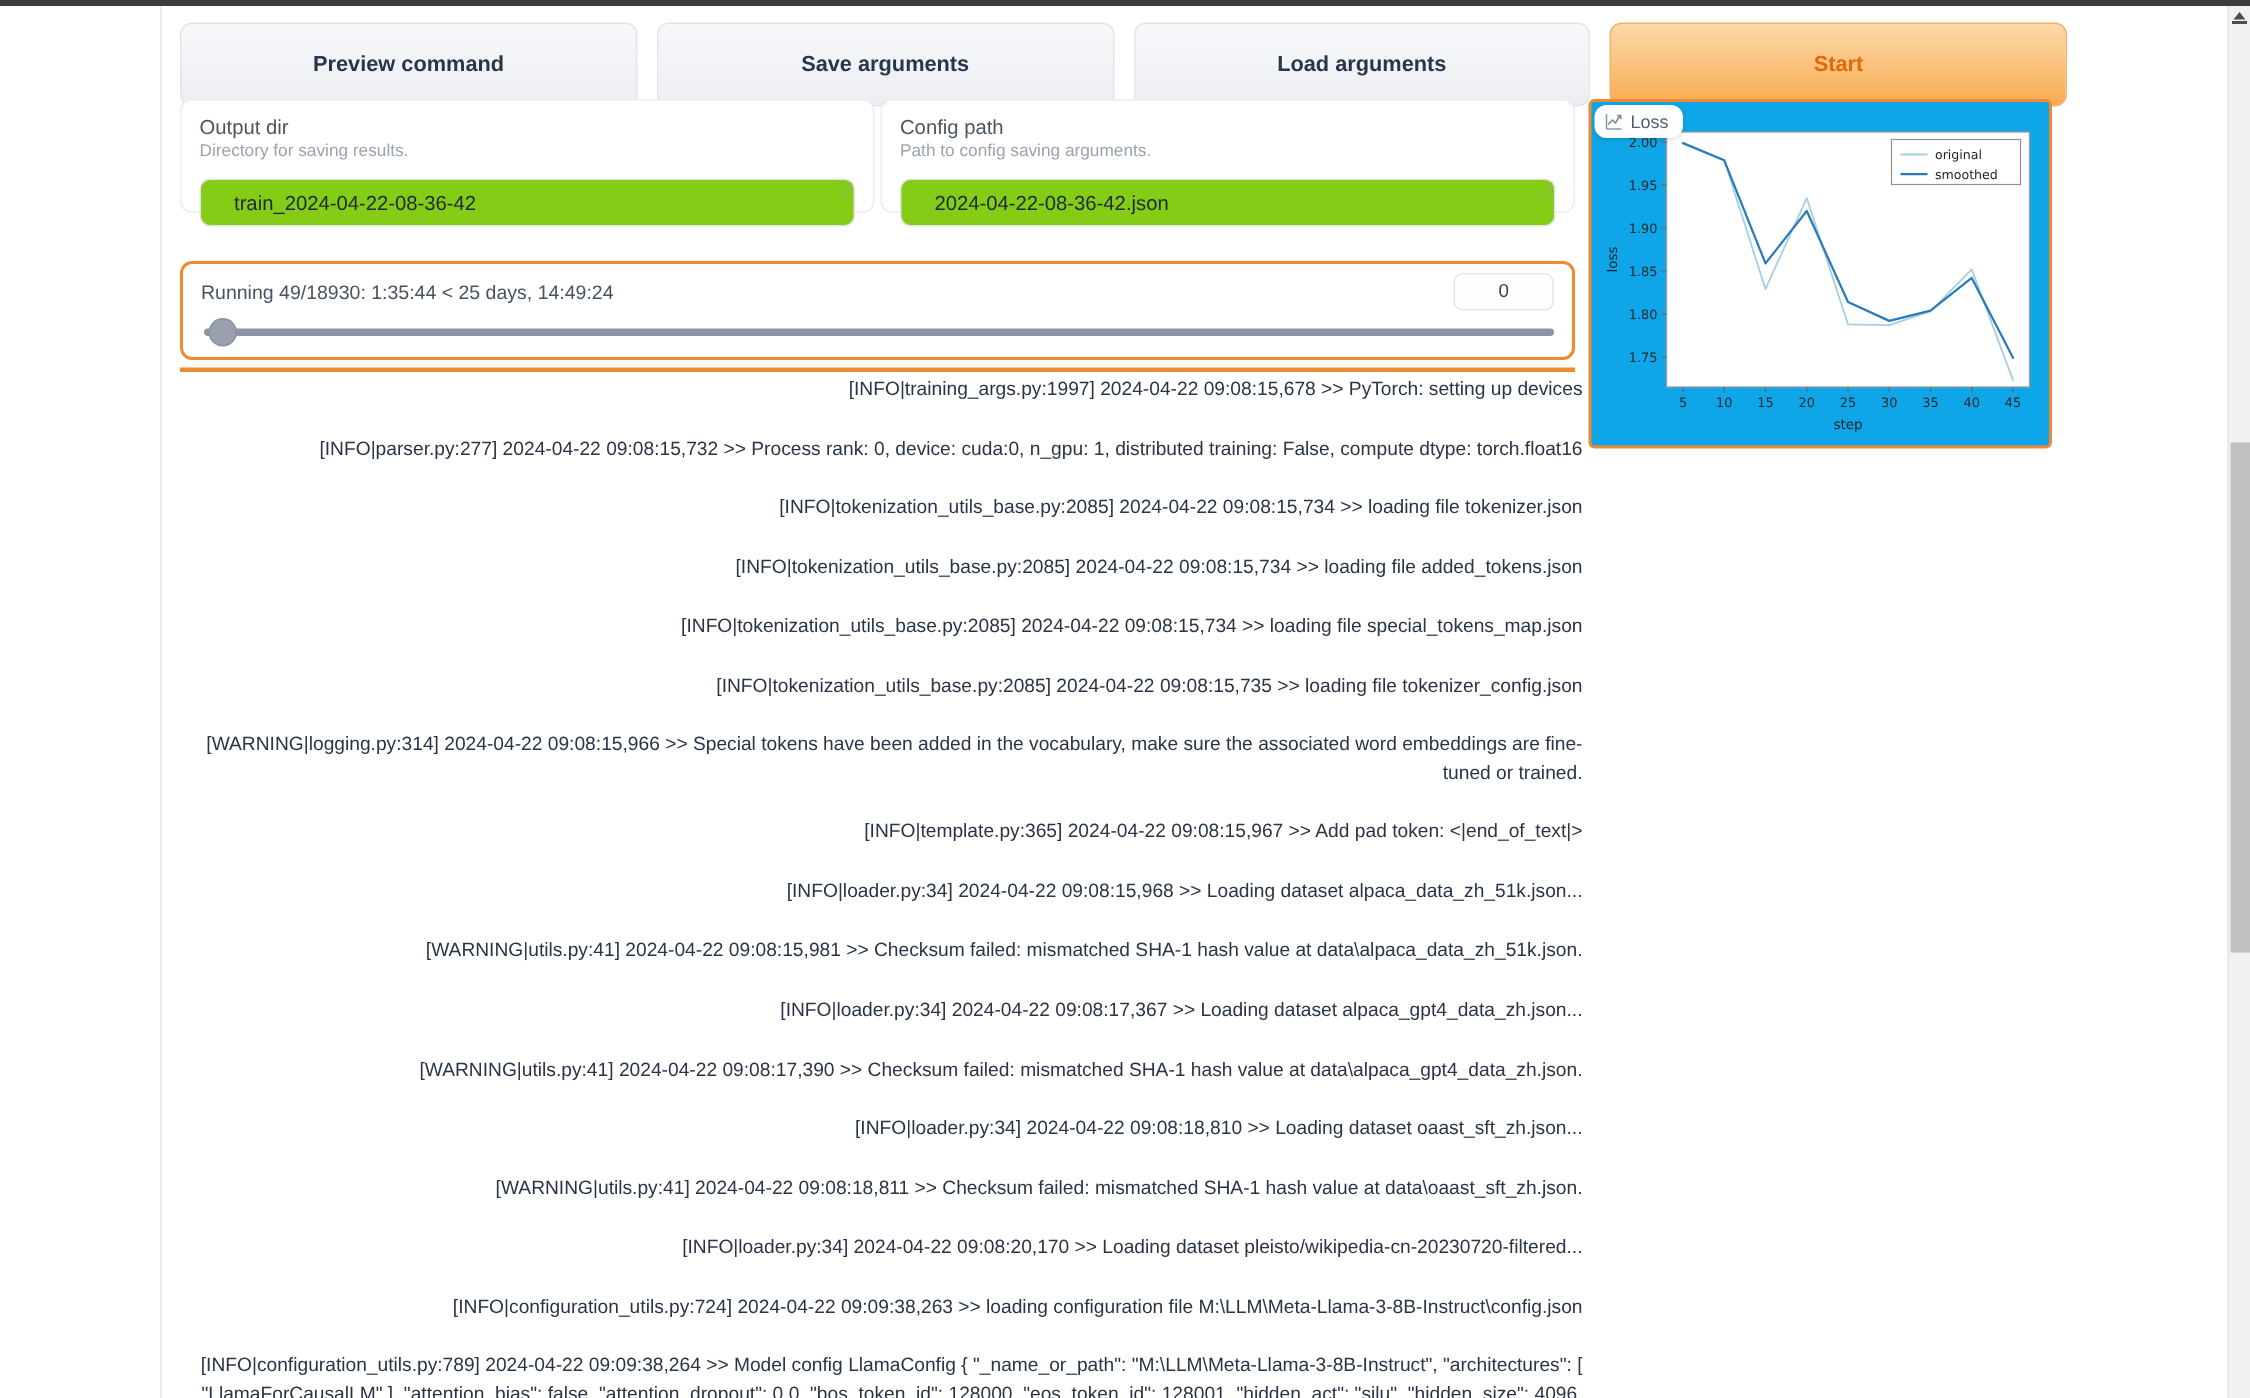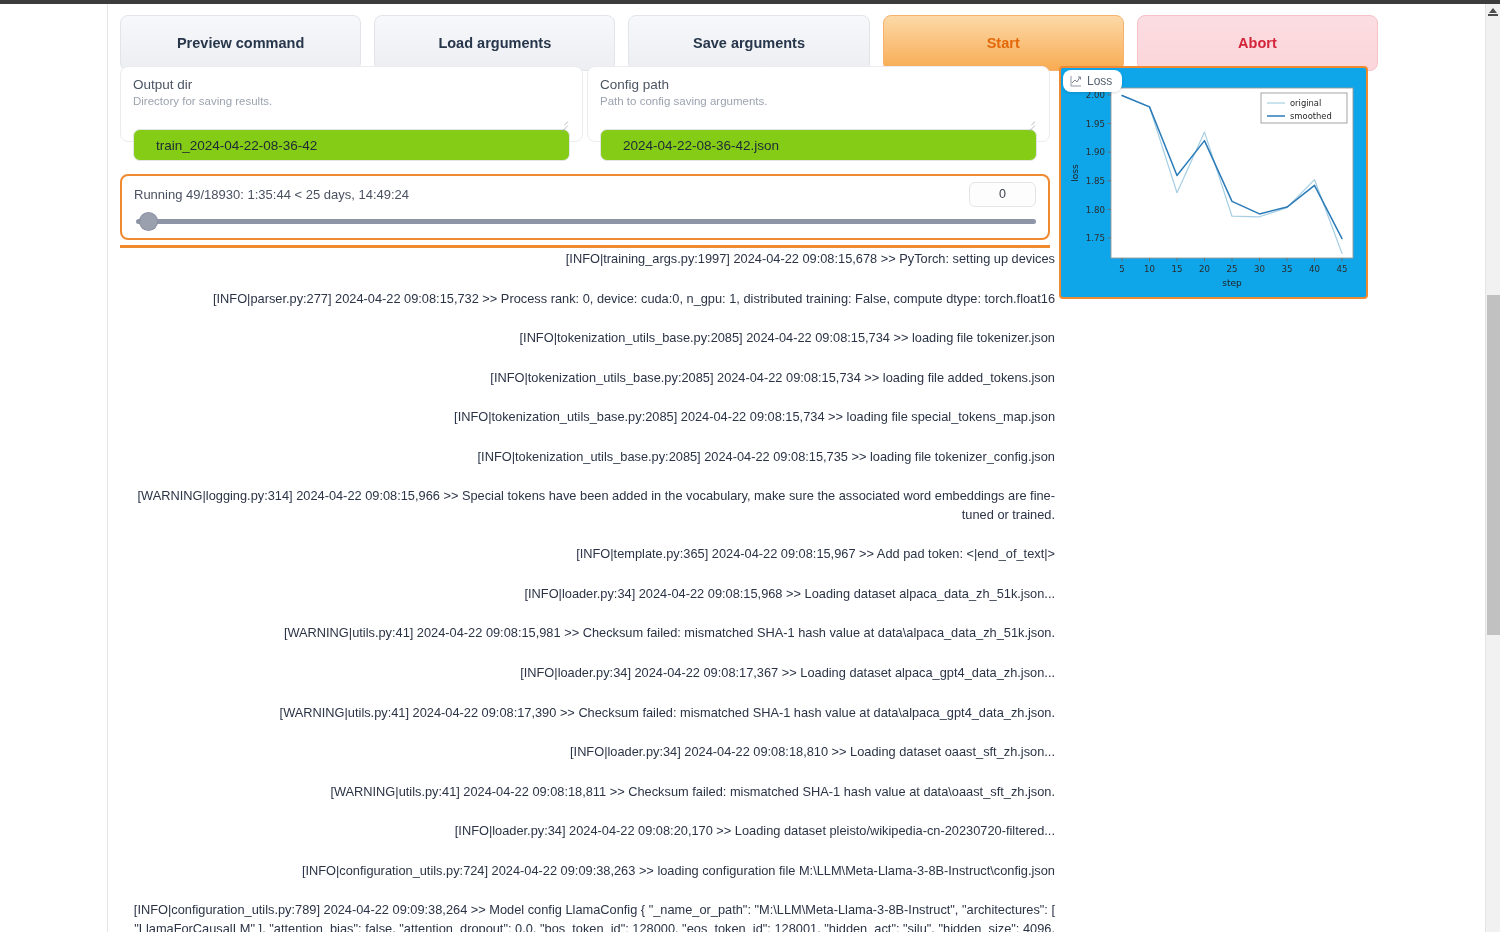--- a/index.html
+++ b/index.html
@@ -78,21 +78,21 @@
     position: relative;
   }
   .field-label {
     font-size: 13.5px;
     color: #4b5563;
     margin-bottom: 3px;
   }
   .field-hint {
     font-size: 11.5px;
     color: #9ca3af;
-    margin-bottom: 22px;
+    margin-bottom: 12px;
   }
   .field-input {
     width: 100%;
     height: 32px;
     border: 1px solid #e3e4e8;
     border-radius: 7px;
     background: #84cc16;
     font-size: 13.5px;
     color: #1f2937;
     padding: 0 22px;
@@ -230,24 +230,23 @@
 
 <div id="app">
 
   <div class="chrome-top"></div>
   <div class="left-gutter"></div>
 
   <div class="page-body">
 
     <div class="toolbar">
       <button class="btn">Preview command</button>
+      <button class="btn">Save arguments</button>
       <button class="btn">Load arguments</button>
-      <button class="btn">Save arguments</button>
       <button class="btn btn-start">Start</button>
-      <button class="btn btn-abort">Abort</button>
     </div>
 
     <div class="fields-row">
 
       <div class="field-card">
         <div class="field-label">Output dir</div>
         <div class="field-hint">Directory for saving results.</div>
         <input class="field-input" type="text" value="train_2024-04-22-08-36-42" style="">
         <span class="resize-grip"></span>
       </div>

